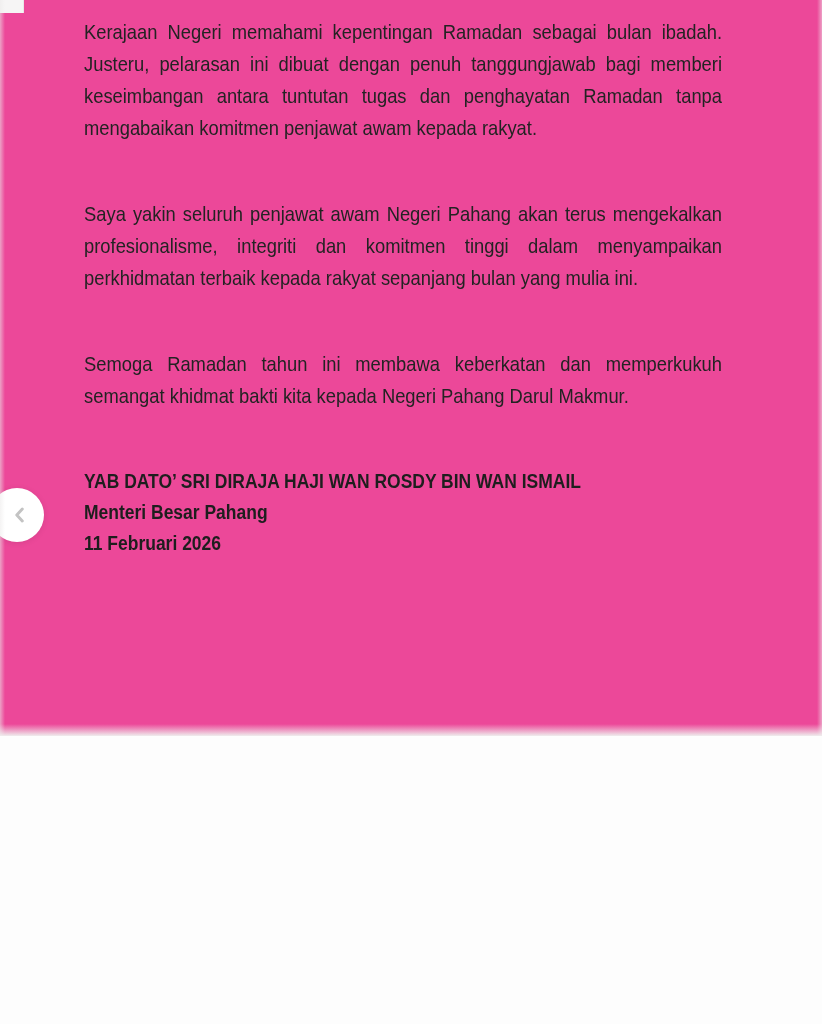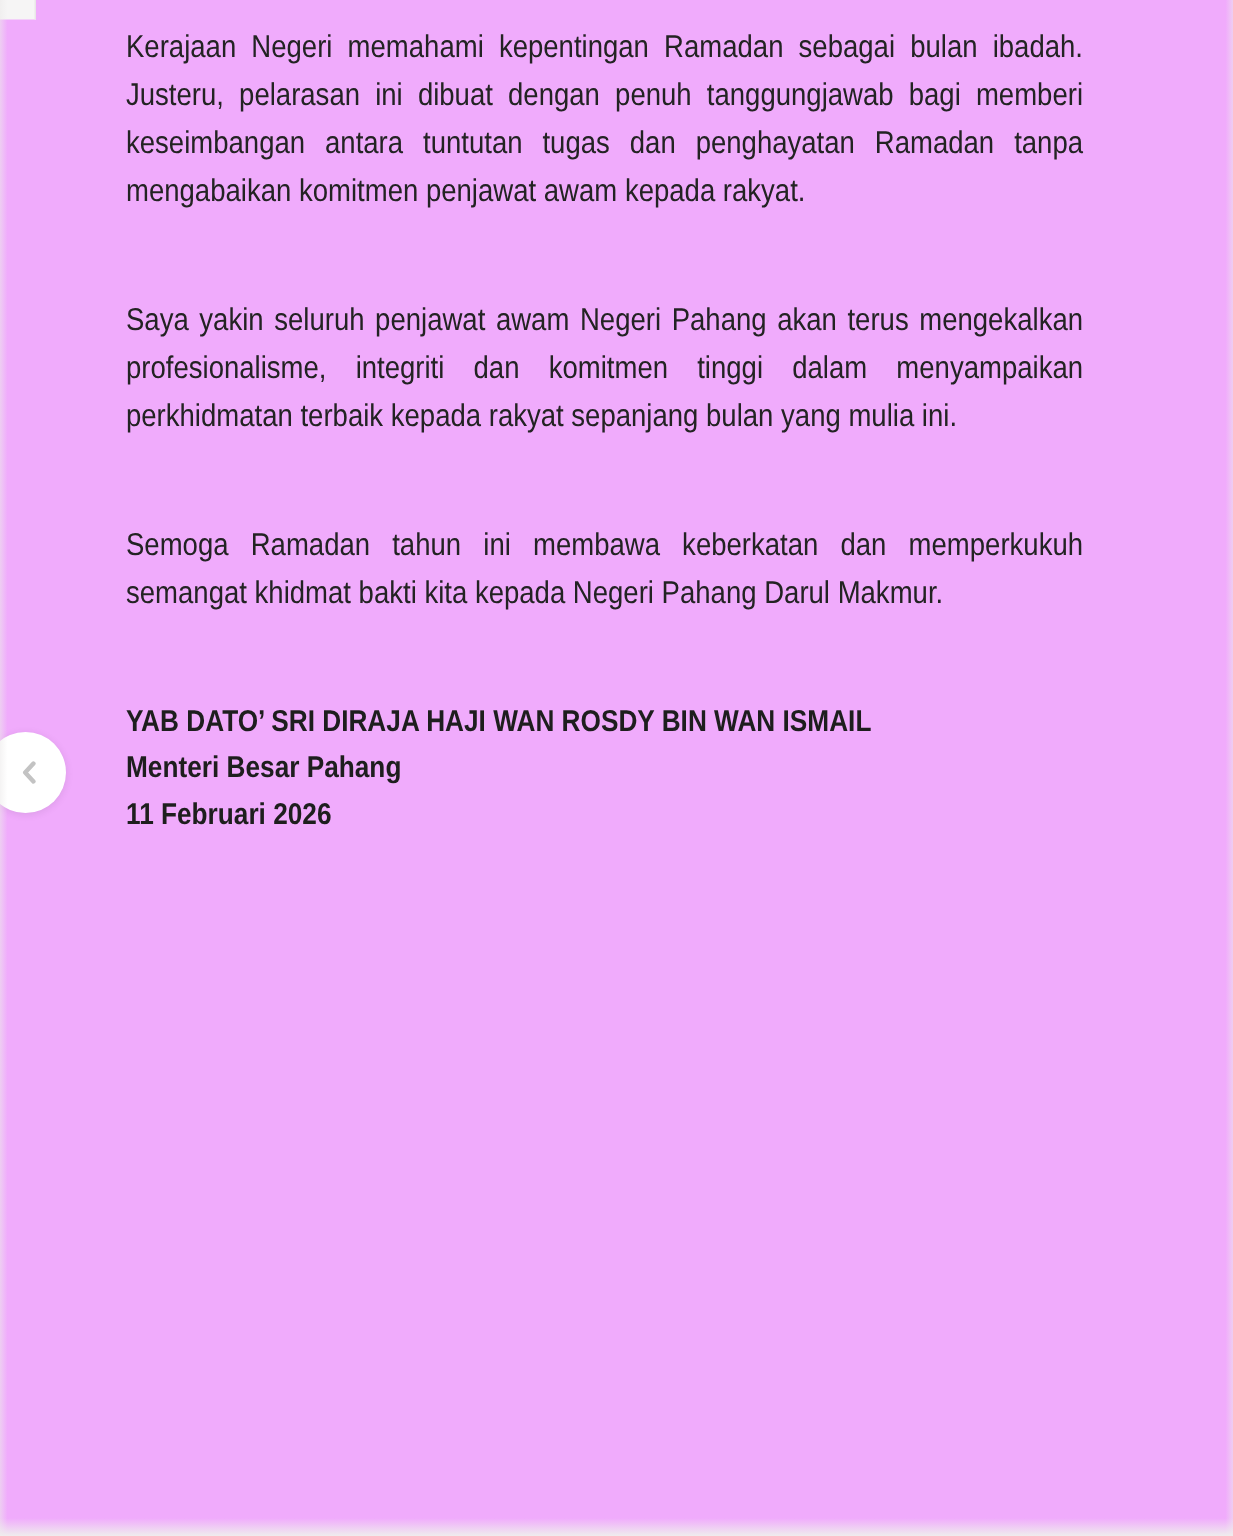--- a/index.html
+++ b/index.html
@@ -5,22 +5,22 @@
   * { margin: 0; padding: 0; box-sizing: border-box; }
   html, body { width: 822px; height: 1024px; }
   body {
     font-family: "Liberation Sans", "DejaVu Sans", sans-serif;
     background: #fdfdfd;
     overflow: hidden;
   }
   .screen {
     position: relative;
     width: 822px;
-    height: 1024px;
-    background: #f0abfc;
+    height: 736px;
+    background: #ec4899;
     overflow: hidden;
   }
   
   .doc-text {
     position: absolute;
     left: 84px;
     top: 16px;
     width: 730px;
     transform: scaleX(0.874);
     transform-origin: 0 0;

